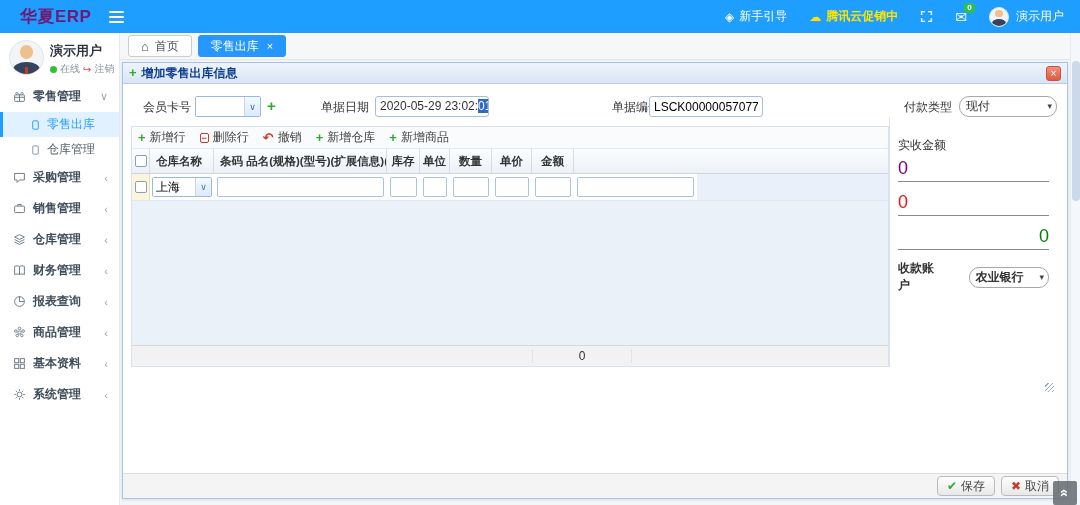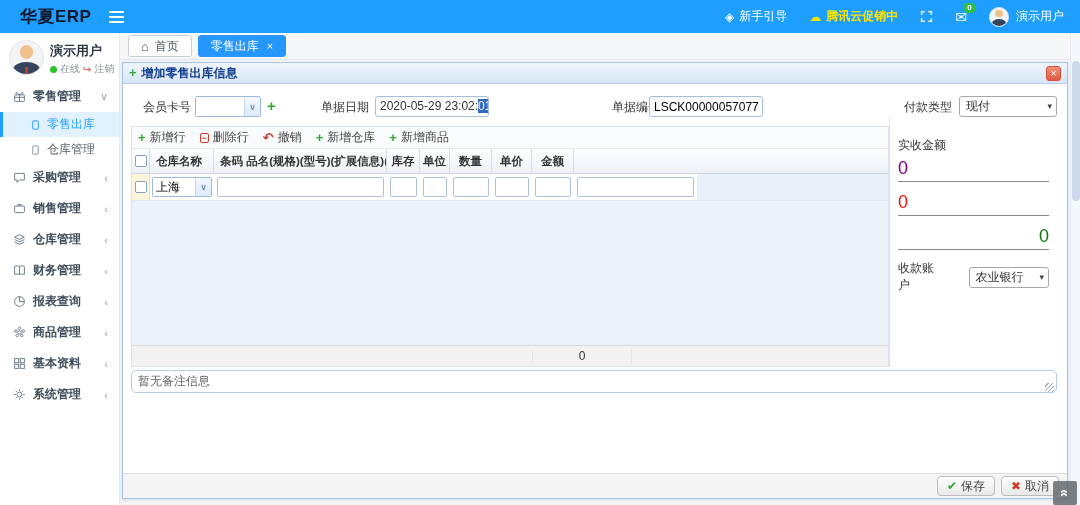--- a/index.html
+++ b/index.html
@@ -1,21 +1,21 @@
 <!DOCTYPE html>
 <html><head>
 <meta charset="utf-8">
 <style>
   * { margin:0; padding:0; box-sizing:border-box; }
   html,body { width:1080px; height:505px; overflow:hidden; }
   body { font-family:"Liberation Sans","DejaVu Sans",sans-serif; font-size:12px; color:#333; background:#fff; position:relative; }
 
   
   .topbar { position:absolute; left:0; top:0; width:1080px; height:33px; background:#1E9FFF; display:flex; align-items:center; z-index:30; }
-  .logo { color:#0f172a; font-weight:bold; font-size:17px; margin-left:20px; letter-spacing:.5px; }
+  .logo { color:#701a75; font-weight:bold; font-size:17px; margin-left:20px; letter-spacing:.5px; }
   .hamburger { margin-left:18px; cursor:pointer; display:flex; flex-direction:column; gap:3px; }
   .hamburger i { display:block; width:15px; height:2px; background:#fff; border-radius:1px; }
   .top-right { margin-left:auto; display:flex; align-items:center; gap:22px; padding-right:16px; }
   .top-link { color:#fff; display:flex; align-items:center; gap:5px; cursor:pointer; }
   .top-link .glyph { font-size:12px; }
   .promo { color:#ffe400; font-weight:bold; }
   .promo .glyph { color:#ffe400; }
   .fullscreen svg { display:block; }
   .mail { position:relative; color:#fff; font-size:14px; cursor:pointer; }
   .mail .badge { position:absolute; top:-6px; right:-8px; background:#2fbf4f; color:#fff; font-size:8px; line-height:10px; min-width:11px; text-align:center; border-radius:3px; padding:0 2px; font-weight:bold; }
@@ -60,21 +60,21 @@
   .flabel { position:absolute; top:15px; color:#333; }
   .combo { position:absolute; display:flex; border:1px solid #9cb9dd; background:#fff; border-radius:2px; }
   .combo input { border:none; outline:none; flex:1; min-width:0; font-size:12px; padding:0 3px; }
   .combo .arrow { width:16px; background:linear-gradient(#f3f9ff,#dbeafc); border-left:1px solid #c3d8ef; color:#3d6fae; font-size:9px; display:flex; align-items:center; justify-content:center; cursor:pointer; }
   .member-combo { left:72px; top:12px; width:66px; height:21px; }
   .green-plus { position:absolute; left:144px; top:13px; color:#2faa2f; font-weight:bold; font-size:15px; cursor:pointer; }
   .txtinput { position:absolute; top:12px; height:21px; border:1px solid #a7bed8; border-radius:3px; background:#fff; font-size:12px; padding:0 4px; line-height:19px; white-space:nowrap; overflow:hidden; }
   .date-input { left:252px; width:114px; }
   .date-input .sel { background:#316ac5; color:#fff; }
   .num-input { left:526px; width:114px; border:1px solid #a7bed8; border-radius:3px; font-size:12px; padding:0 4px; position:absolute; top:12px; height:21px; }
-  .selectbox { position:absolute; top:12px; height:21px; border:1px solid #a8a8a8; border-radius:3px; background:#fff; line-height:19px; padding:0 18px 0 6px; cursor:pointer; }
+  .selectbox { position:absolute; top:12px; height:21px; border:1px solid #a8a8a8; border-radius:10px; background:#fff; line-height:19px; padding:0 18px 0 6px; cursor:pointer; }
   .selectbox .sarrow { position:absolute; right:4px; top:0; font-size:9px; color:#444; }
   .paytype-select { left:836px; width:98px; }
 
   .panel-middle { flex:0 0 250px; display:flex; }
   .grid { margin:9px 0 0 8px; width:758px; border:1px solid #d9e2ec; display:flex; flex-direction:column; background:#ebf1f9; }
   .grid-toolbar { height:22px; background:#fafbfc; border-bottom:1px solid #e3e9f1; display:flex; align-items:center; gap:14px; padding-left:6px; }
   .tbtn { display:flex; align-items:center; gap:4px; color:#444; cursor:pointer; }
   .tb-ic { font-weight:bold; font-size:13px; line-height:12px; }
   .ic-green { color:#2faa2f; }
   .ic-red { color:#cc3b2a; }
@@ -93,21 +93,21 @@
   .grid-filler { flex:1; }
   .grid-summary { height:21px; background:#f2f2f2; border-top:1px solid #d8d8d8; position:relative; }
   .sum-val { position:absolute; left:400px; width:100px; text-align:center; top:3px; color:#333; border-left:1px solid #e3e3e3; border-right:1px solid #e3e3e3; }
 
   .paypanel { flex:1; background:#fff; border-left:1px solid #dfe3e8; padding:20px 18px 0 8px; }
   .pay-label { font-size:12px; color:#333; }
   .pay-value { font-size:18px; line-height:24px; height:26px; border-bottom:1px solid #8a8a8a; margin-top:2px; margin-bottom:8px; }
   .v-purple { color:#800080; }
   .v-red { color:#ee1111; }
   .v-green { color:#0a7d0a; text-align:right; }
-  .account-row { margin-top:16px; display:flex; align-items:center; gap:24px; position:relative; height:22px; }
+  .account-row { margin-top:16px; display:flex; align-items:center; gap:24px; position:relative; height:22px;font-weight:bold; }
   .account-select { position:relative; top:0; left:0; width:82px; display:inline-block; }
 
   .remark-wrap { flex:0 0 28px; position:relative; padding:3px 10px 0 8px; }
   .remark { width:100%; height:23px; border:1px solid #b5cdea; border-radius:5px; resize:none; font-family:inherit; font-size:12px; color:#666; padding:2px 6px; outline:none; display:block; }
   .grip { position:absolute; right:13px; bottom:3px; width:9px; height:9px; background:repeating-linear-gradient(135deg,transparent 0 2px,#9aa7b5 2px 3px); cursor:nwse-resize; }
 
   .panel-fill { flex:1; background:#fff; }
   .panel-footer { flex:0 0 25px; background:#f4f4f4; border-top:1px solid #ddd; display:flex; align-items:center; justify-content:flex-end; gap:6px; padding-right:8px; }
   .btn { display:flex; align-items:center; gap:4px; border:1px solid #bbb; border-radius:4px; background:linear-gradient(#fefefe,#e8e8e8); padding:1px 9px; height:20px; color:#444; cursor:pointer; }
   .btn .bic { font-size:12px; font-weight:bold; }
@@ -419,21 +419,20 @@
           <span class="pay-label">收款账户</span>
           <span class="selectbox account-select">
             <span>农业银行</span>
             <span class="sarrow">▾</span>
           </span>
         </div>
       </div>
     </div>
 
     <div class="remark-wrap">
-      <textarea class="remark" style="">暂无备注信息</textarea>
       <span class="grip"></span>
     </div>
 
     <div class="panel-fill"></div>
 
     <div class="panel-footer">
       <span class="btn">
         <span class="bic" style="color:#2faa2f">✔</span>
         <span>保存</span>
       </span>

